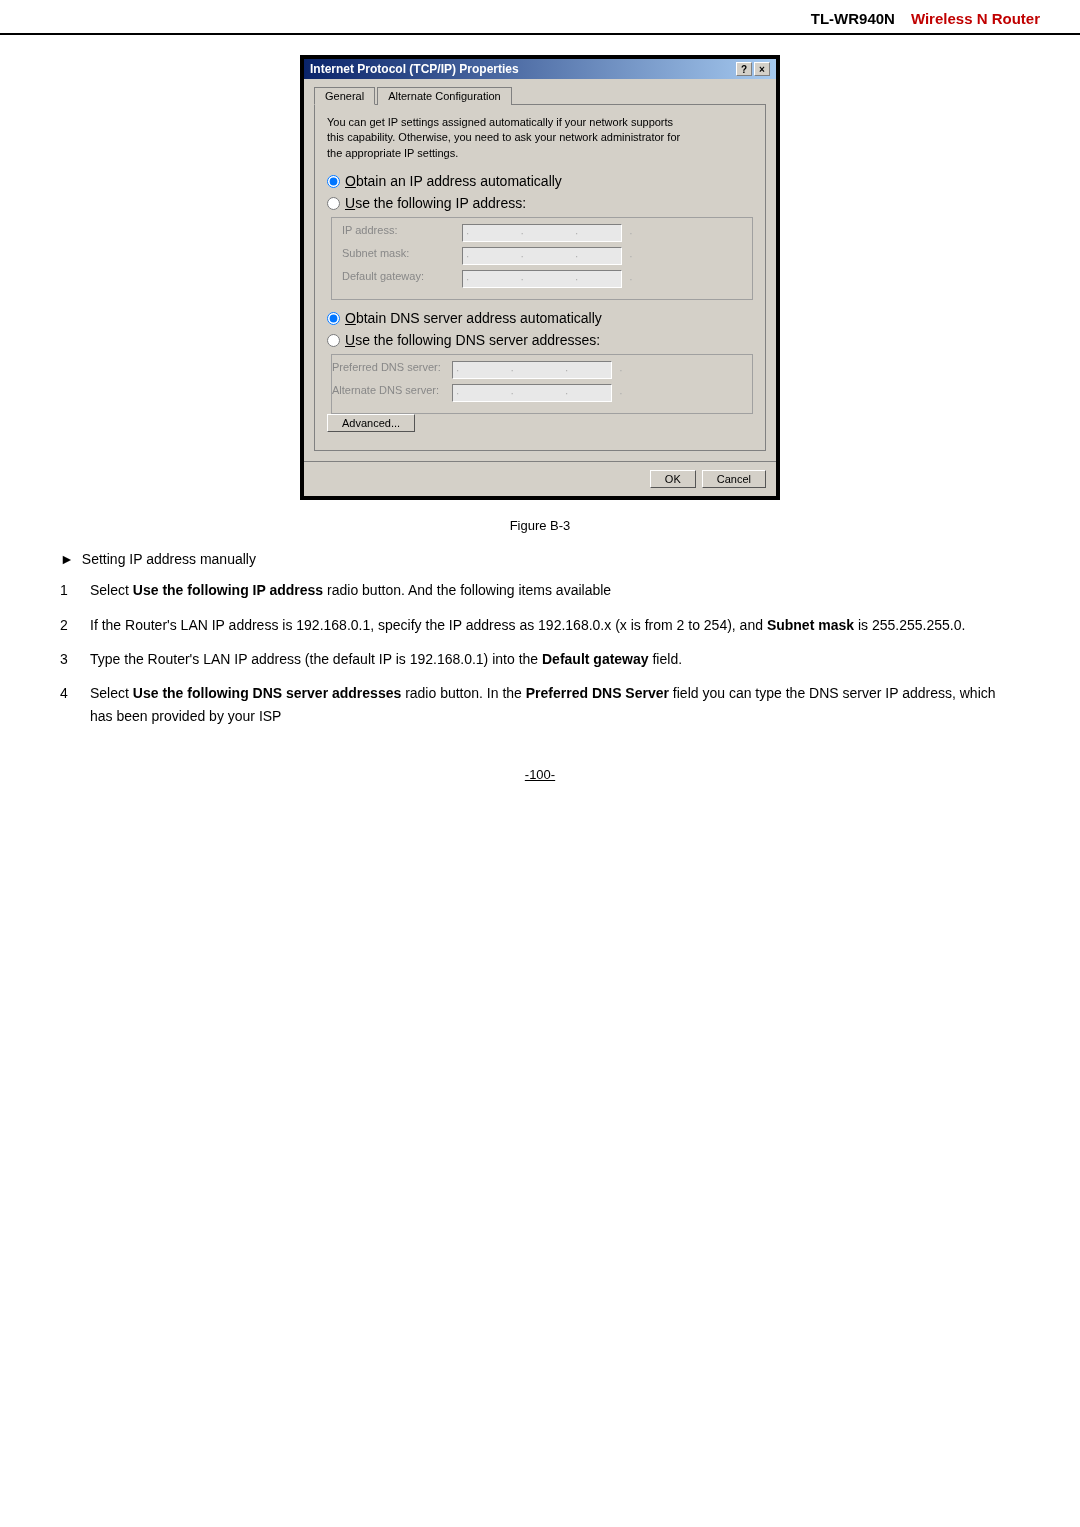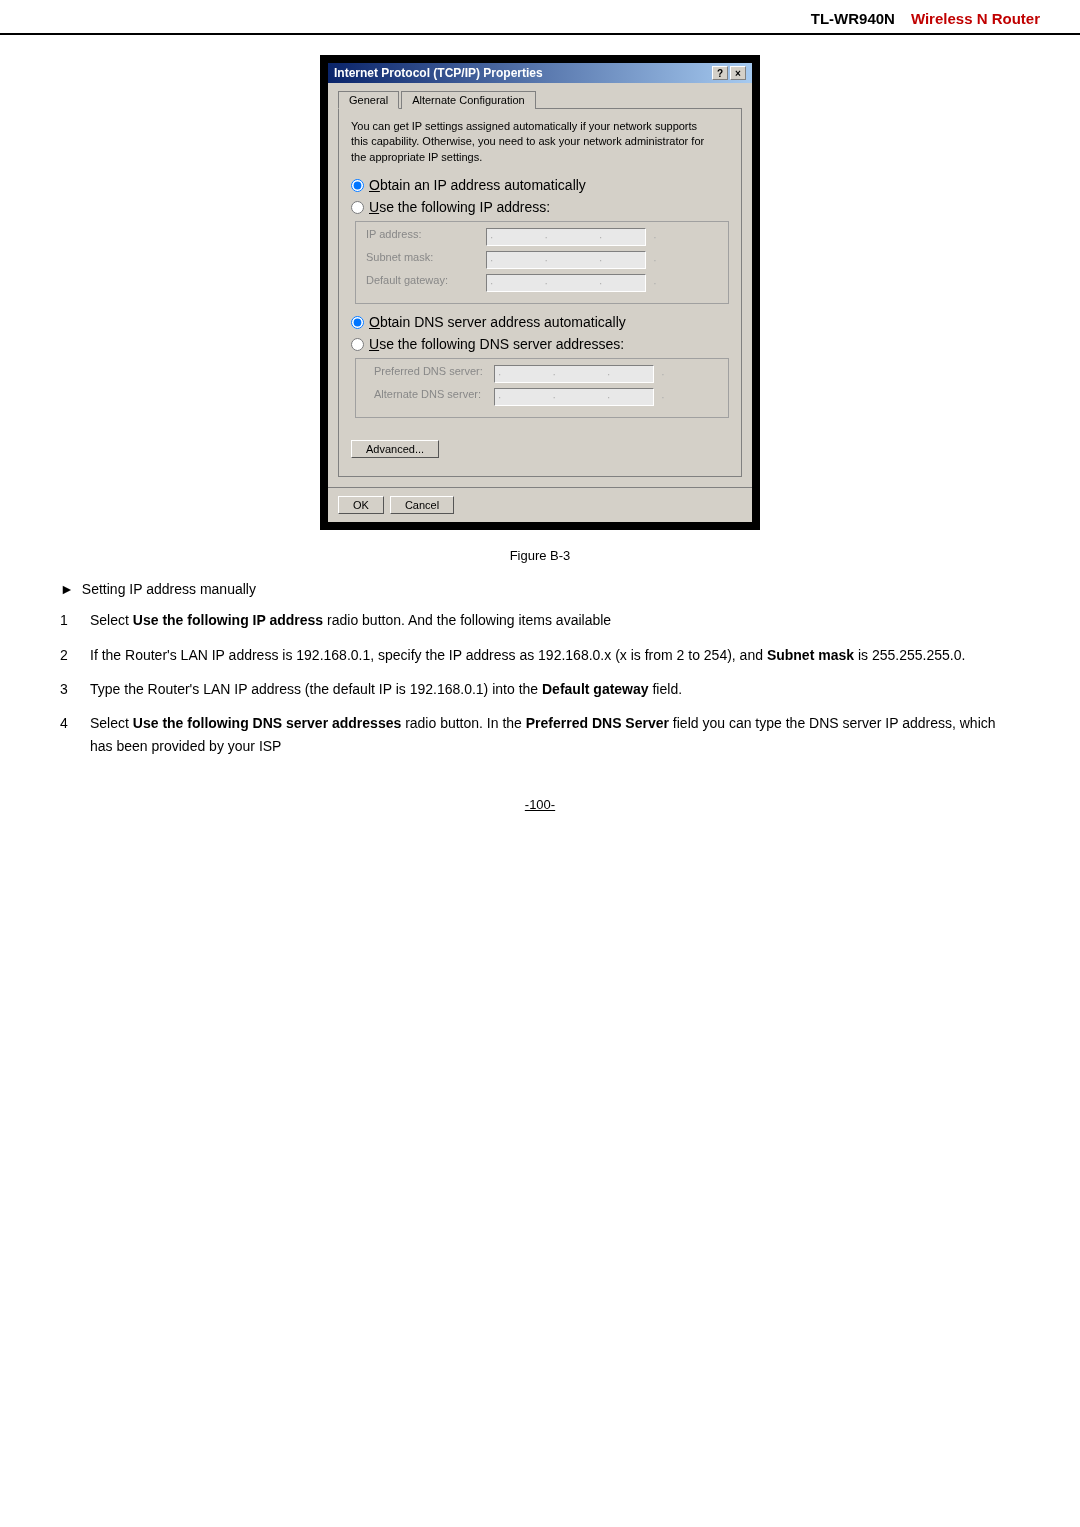--- a/index.html
+++ b/index.html
@@ -33,23 +33,23 @@
       color: #c00000;
     }
 
     
     .content {
       padding: 0 60px;
     }
 
     
     .dialog {
-      width: 440px;
+      width: 480px;
       margin: 0 auto 18px auto;
-      border: 8px solid #000000;
+      border: 4px solid #000000;
       background: #0f172a;
       font-family: 'Tahoma', 'Arial', sans-serif;
       font-size: 11px;
     }
     .dialog-titlebar {
       background: linear-gradient(to right, #0a246a, #a6caf0);
       color: white;
       font-weight: bold;
       font-size: 12px;
       padding: 3px 6px;
@@ -169,22 +169,22 @@
     }
     .ip-dots {
       letter-spacing: 8px;
       color: #aaa;
       font-size: 10px;
     }
 
     
     .dns-section {
       border: 1px solid #a0a0a0;
-      padding: 6px 18px;
-      margin-bottom: 22px;
+      padding: 6px 0;
+      margin-bottom: 0;
       margin-left: 4px;
     }
 
     
     .advanced-row {
       display: flex;
       justify-content: flex-start;
       margin-bottom: 6px;
     }
     .win-btn {
@@ -196,20 +196,21 @@
       font-size: 11px;
       cursor: pointer;
       font-family: 'Tahoma', Arial, sans-serif;
     }
 
     
     .dialog-footer {
       border-top: 1px solid #808080;
       padding: 8px 10px;
       display: flex;
+      justify-content: flex-end;
       gap: 6px;
       background: #d4d0c8;
     }
 
     
     .figure-caption {
       text-align: center;
       font-size: 13px;
       margin-bottom: 18px;
       color: #000;

